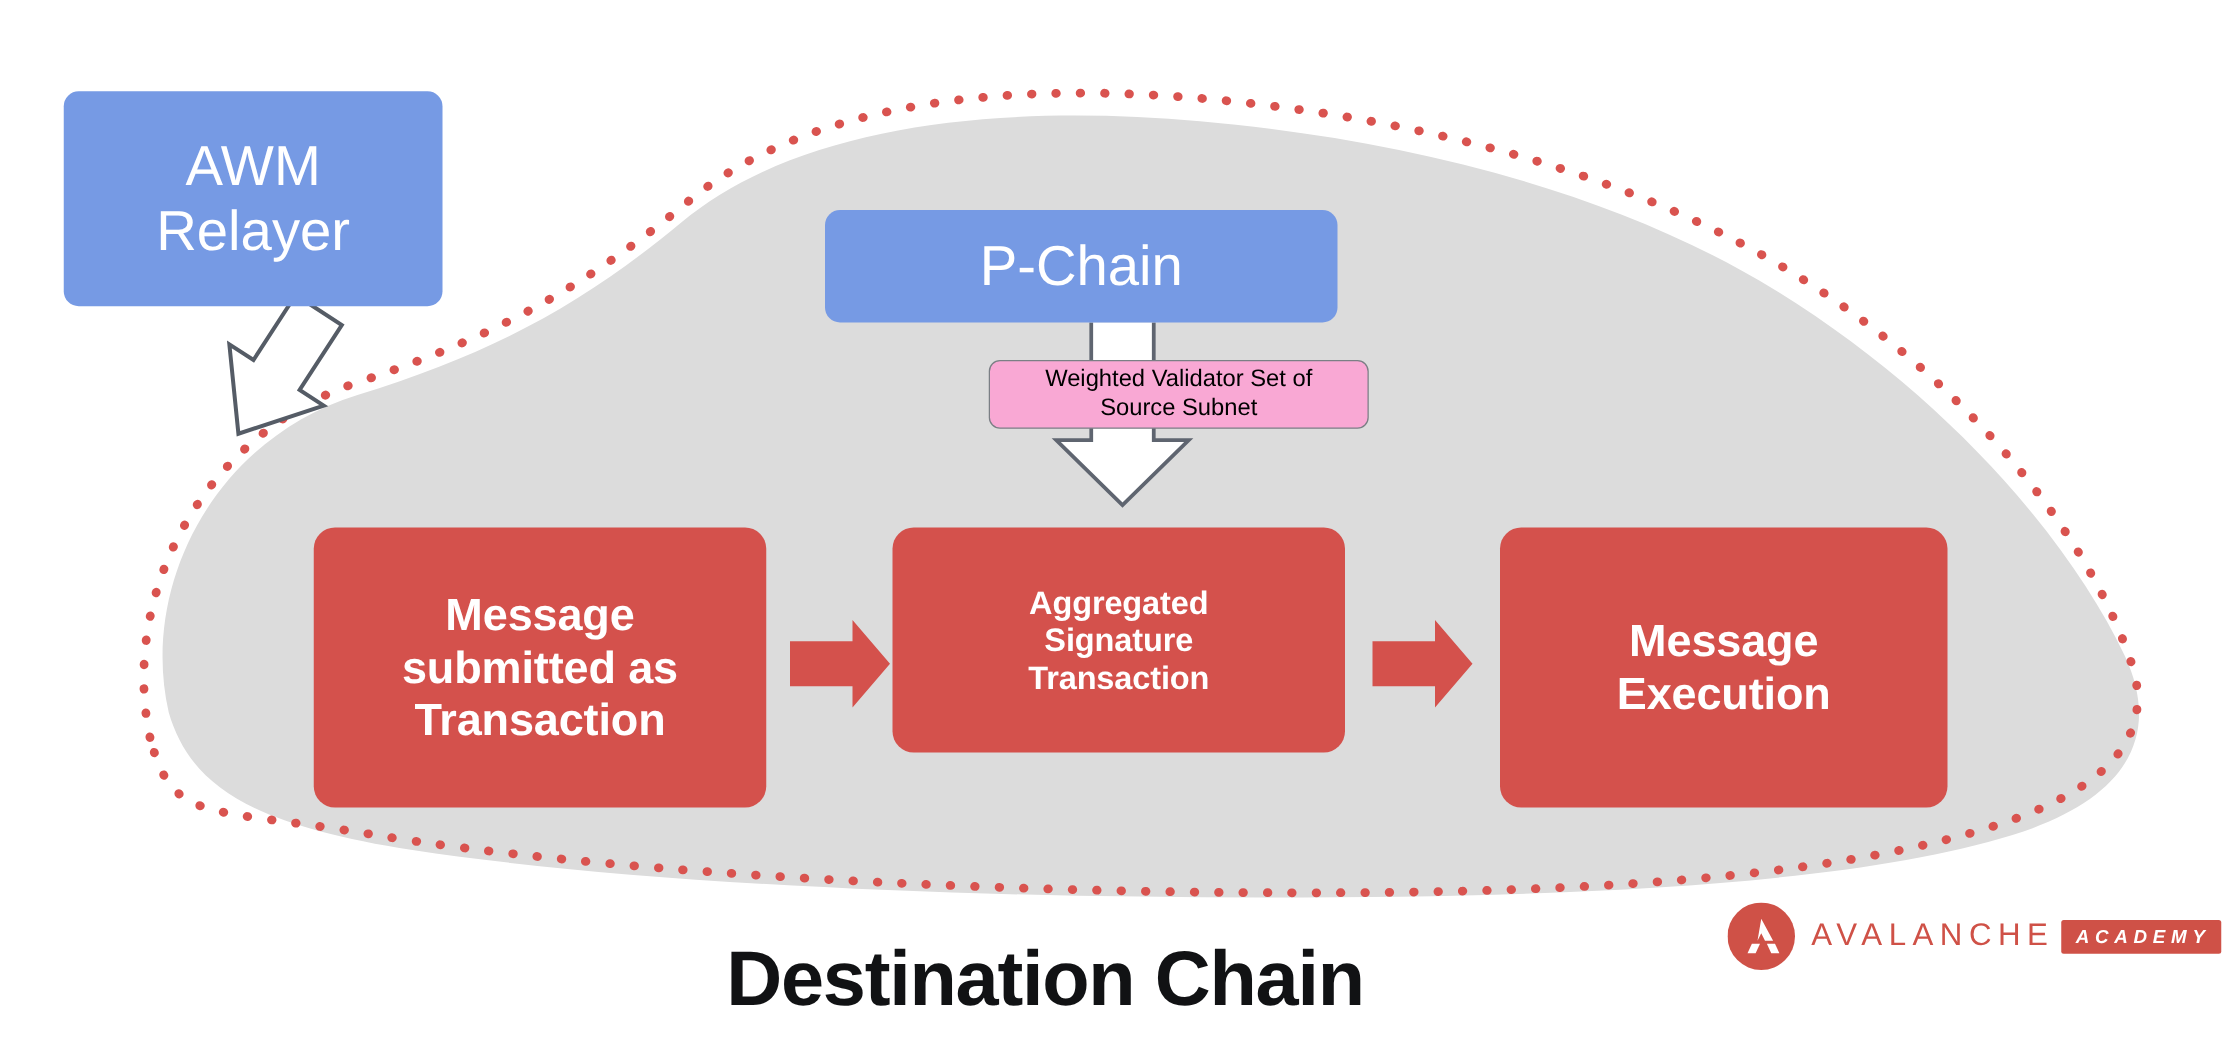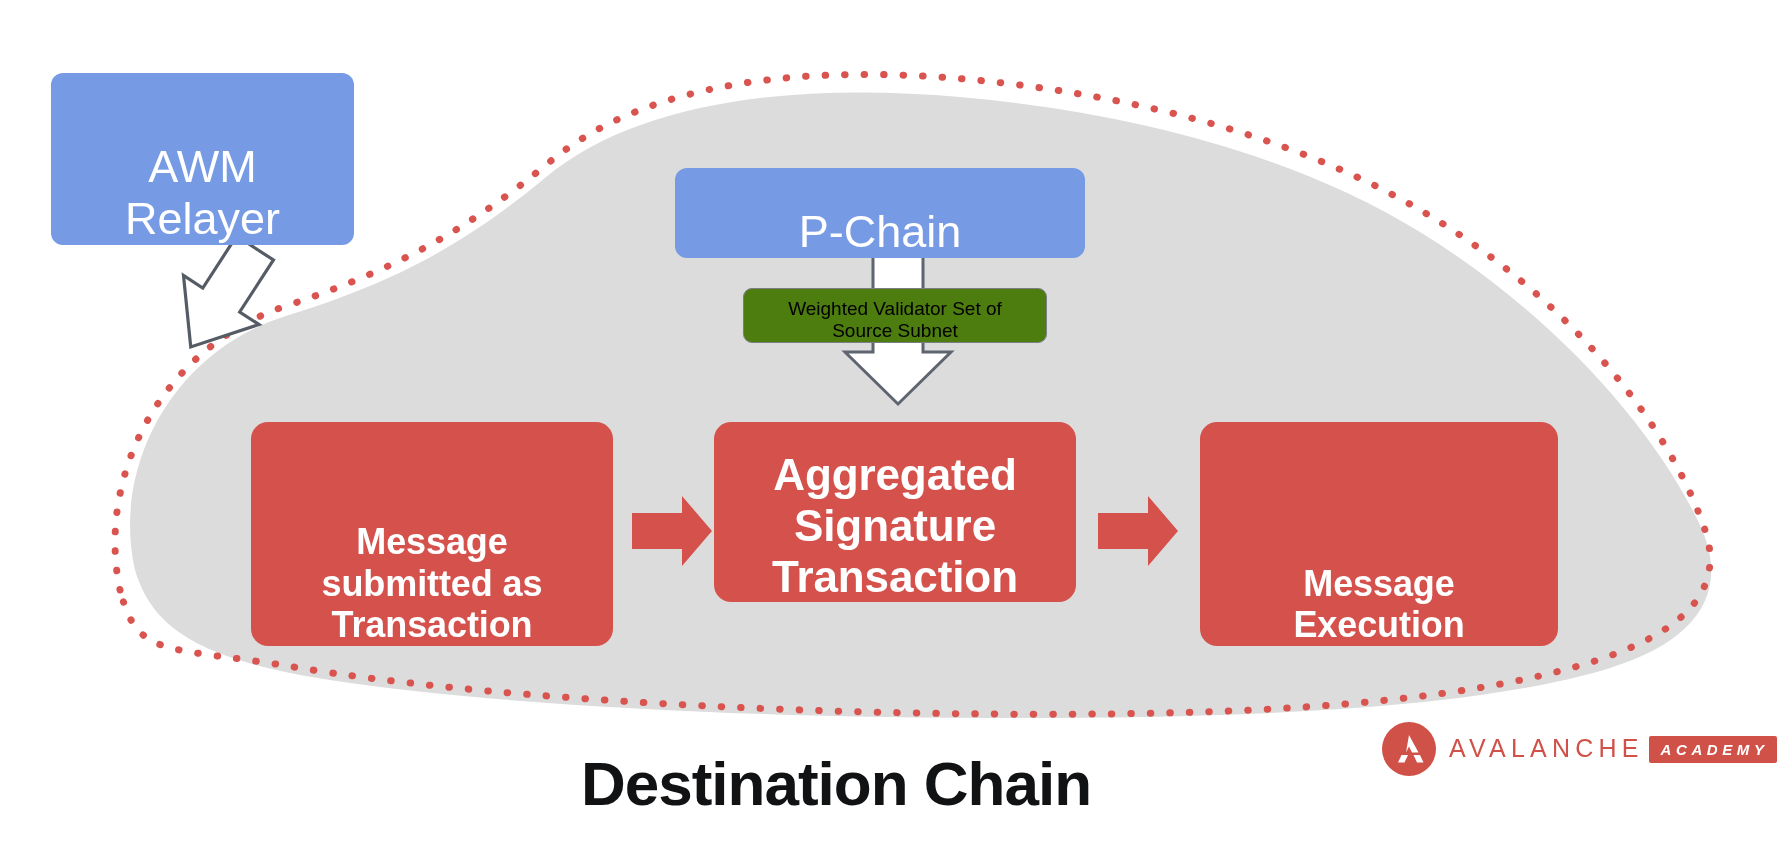--- a/index.html
+++ b/index.html
@@ -24,21 +24,21 @@
     top: 0;
     width: 1792px;
     height: 848px;
   }
 
   
   .node {
     position: absolute;
     box-sizing: border-box;
     display: flex;
-    align-items: flex-end;
+    align-items: center;
     justify-content: center;
     text-align: center;
     line-height: 1.16;
   }
 
   .blue-node {
     background: #769ae4;
     color: #ffffff;
     border-radius: 12px;
     font-weight: 400;
@@ -46,38 +46,39 @@
 
   .red-node {
     background: #d4514c;
     color: #ffffff;
     border-radius: 17px;
     font-weight: 700;
     letter-spacing: -0.1px;
   }
 
   .white-node {
-    background: #4d7c0f;
+    background: #f9a8d4;
     color: #000000;
     border: 1.6px solid #7b7f85;
     border-radius: 9px;
     font-weight: 400;
+    margin-left: 48px;
   }
 
   
   #awm-relayer {
     left: 51px;
     top: 73px;
     width: 303px;
     height: 172px;
     font-size: 45px;
   }
 
   #p-chain {
-    left: 675px;
+    left: 660px;
     top: 168px;
     width: 410px;
     height: 90px;
     font-size: 45px;
   }
 
   #validator-set {
     left: 743px;
     top: 288px;
     width: 304px;
@@ -91,21 +92,21 @@
     width: 362px;
     height: 224px;
     font-size: 36px;
   }
 
   #box-aggregated {
     left: 714px;
     top: 422px;
     width: 362px;
     height: 180px;
-    font-size: 44px;
+    font-size: 26px;
   }
 
   #box-execution {
     left: 1200px;
     top: 422px;
     width: 358px;
     height: 224px;
     font-size: 36px;
   }
 

